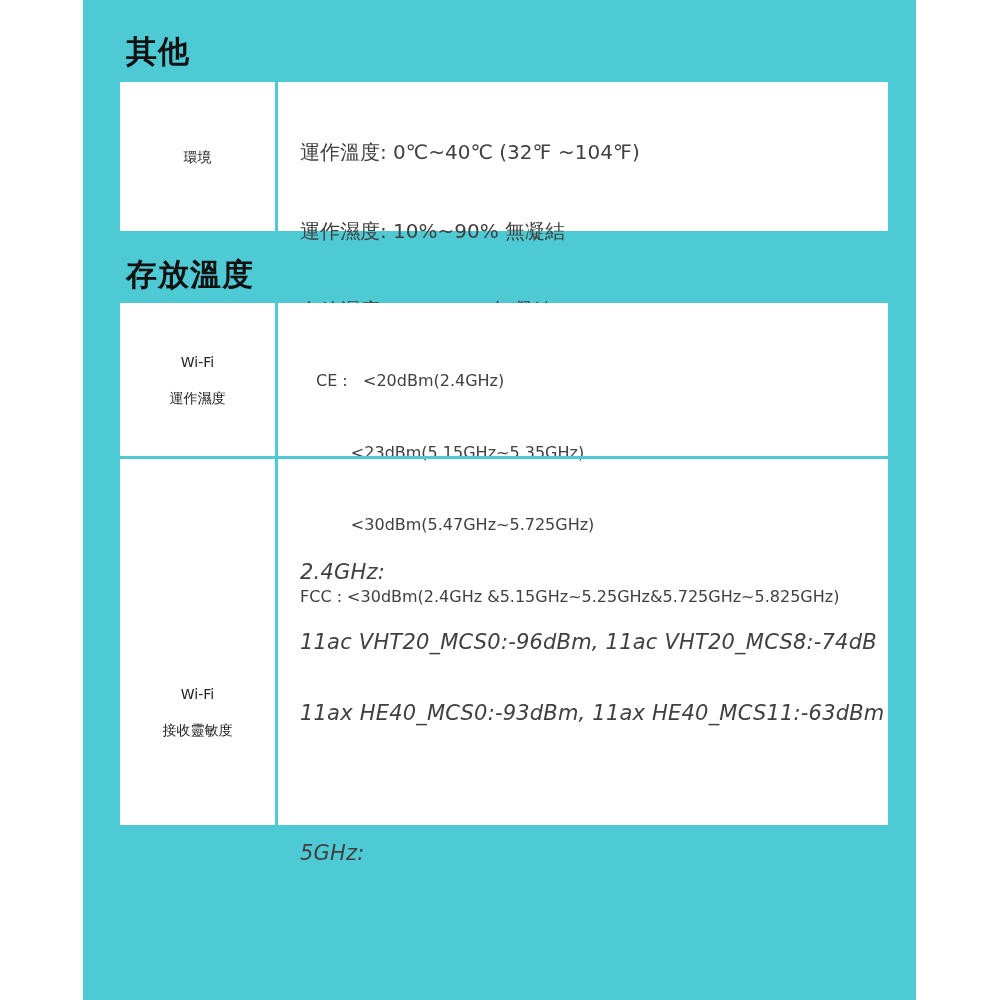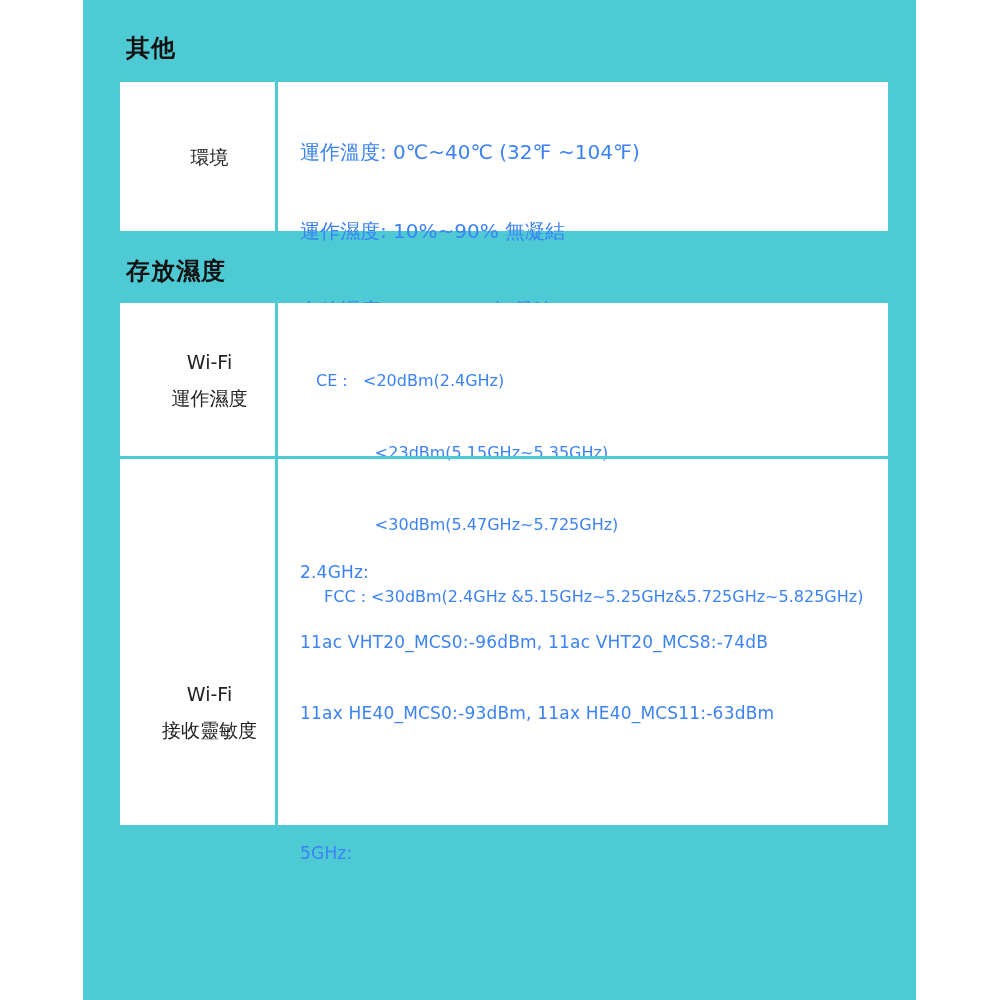--- a/index.html
+++ b/index.html
@@ -19,49 +19,49 @@
       position: absolute;
       left: 83px;
       top: 0;
       width: 833px;
       height: 1000px;
       background: #4ecad4;
     }
     .section-title {
       position: absolute;
       left: 126px;
-      font-size: 24px;
+      font-size: 31px;
       font-weight: bold;
       color: #111111;
       letter-spacing: 1px;
       line-height: 1;
     }
     .card {
       position: absolute;
       left: 120px;
       width: 768px;
       background: #ffffff;
     }
     .row {
       position: absolute;
       left: 0;
       width: 768px;
     }
     .row-label {
       position: absolute;
-      left: 12px;
+      left: 0;
       top: 0;
       width: 155px;
       height: 100%;
       display: flex;
       flex-direction: column;
       align-items: center;
       justify-content: center;
       text-align: center;
-      font-size: 19px;
+      font-size: 14px;
       line-height: 36px;
       color: #222222;
     }
     .v-divider {
       position: absolute;
       left: 155px;
       top: 0;
       width: 3px;
       height: 100%;
       background: #4ecad4;
@@ -72,40 +72,40 @@
       width: 768px;
       height: 3px;
       background: #4ecad4;
     }
     .row-content {
       position: absolute;
       left: 180px;
       top: 0;
       right: 10px;
       font-size: 19px;
-      color: #3b82f6;
+      color: #404040;
       white-space: pre;
     }
     .env-line {
       height: 35px;
       line-height: 35px;
       font-size: 20px;
     }
     .pwr-line {
       height: 28px;
       line-height: 28px;
       font-size: 16px;
       white-space: pre;
-      margin-left: 24px;
     }
     .sens-line {
       height: 26.4px;
       line-height: 26.4px;
-      font-size: 17px;
+      font-size: 21px;
       letter-spacing: 0.2px;
+      font-style: italic;
     }
     .sens-gap {
       height: 26px;
     }
   </style>
 </head>
 <body>
 
 <div class="panel"></div>
 
@@ -118,21 +118,21 @@
     </div>
     <div class="v-divider"></div>
     <div class="row-content" style="top:9px;">
       <div class="env-line">運作溫度: 0℃~40℃ (32℉ ~104℉)</div>
       <div class="env-line">運作濕度: 10%~90% 無凝結</div>
       <div class="env-line">存放濕度: 5%~90% 無凝結</div>
     </div>
   </div>
 </div>
 
-<div class="section-title" style="top:259px;">存放濕度</div>
+<div class="section-title" style="top:259px;">存放溫度</div>
 
 <div class="card" style="top:303px; height:522px;">
   <div class="v-divider"></div>
 
   <div class="row" style="top:0; height:154px;">
     <div class="row-label">
       <span>Wi-Fi</span>
       <span>運作濕度</span>
     </div>
     <div class="row-content" style="top:20px;">

